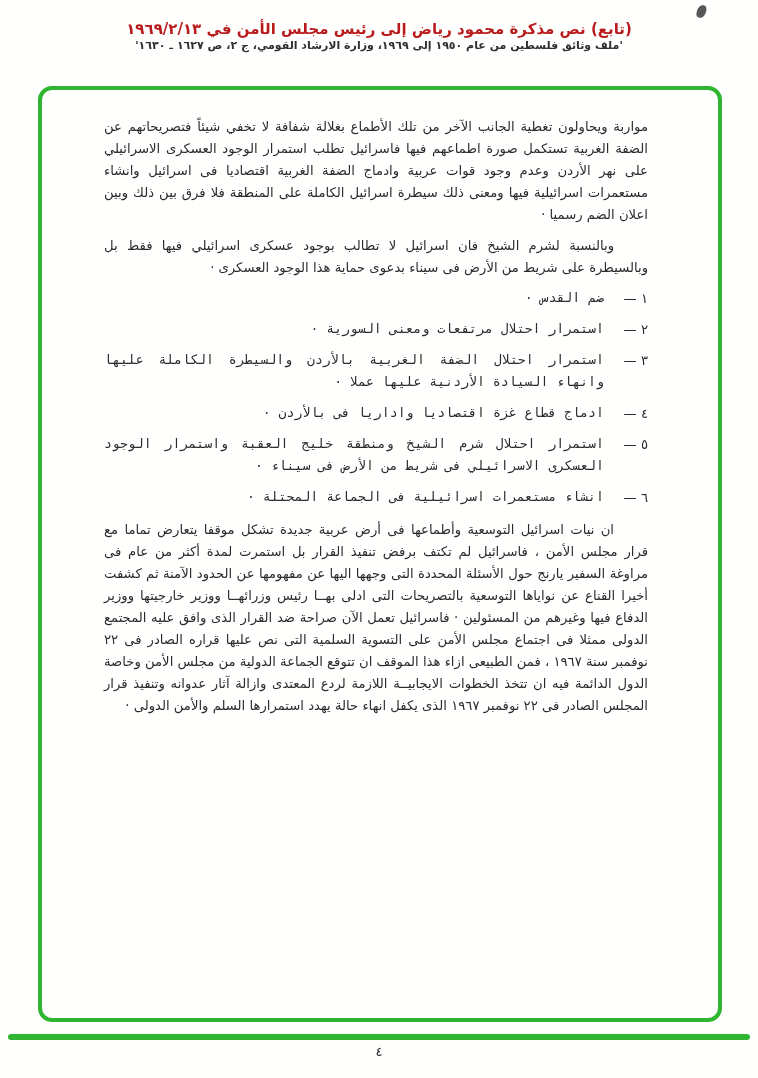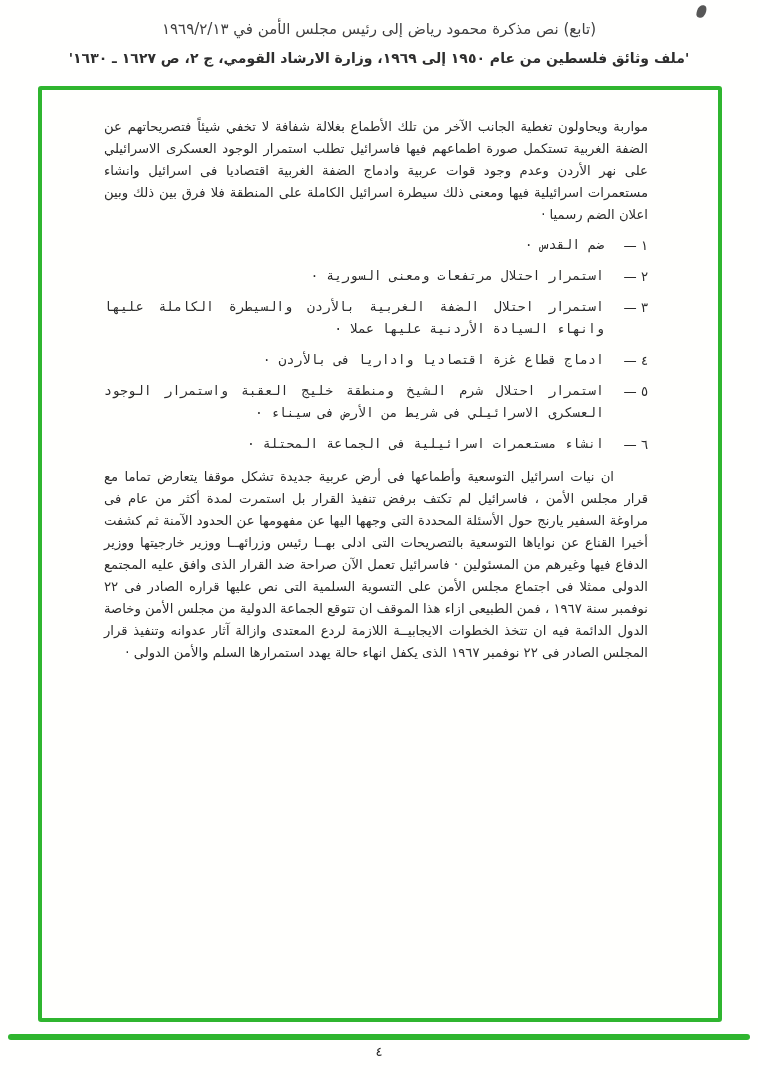--- a/index.html
+++ b/index.html
@@ -11,48 +11,48 @@
     position:relative;
     overflow:hidden;
     color:#262626;
   }
   .page { position:relative; width:758px; height:1078px; background:#fffffe; }
 
   
   .header { text-align:center; padding-top:20px; }
   .title {
     font-size:15px;
-    font-weight:normal;
-    color:#404040;
+    font-weight:bold;
+    color:#b91c1c;
     letter-spacing:0.2px;
   }
   .source-line {
-    margin-top:12px;
-    font-size:14px;
+    margin-top:1px;
+    font-size:11px;
     font-weight:bold;
     color:#2e2e2e;
   }
 
   
   .corner-ink {
     position:absolute; top:5px; left:697px;
     width:9px; height:13px;
     background:#3a3a3a;
     border-radius:60% 30% 55% 40% / 55% 45% 60% 35%;
     transform:rotate(14deg);
     opacity:.85;
   }
 
   
   .doc-frame {
     position:absolute;
     top:86px; left:38px;
     width:684px; height:936px;
     border:4px solid #2fb52f;
-    border-radius:3px;
+    border-radius:14px;
     background:#fffffd;
   }
   .doc-content {
     padding:26px 70px 0 62px;
     font-size:13.2px;
     line-height:22px;
     color:#2b2b2b;
     text-align:justify;
   }
   .doc-content p { margin-bottom:9px; }
@@ -100,20 +100,21 @@
 
   <header class="header">
     <div class="title">(تابع) نص مذكرة محمود رياض إلى رئيس مجلس الأمن في ١٩٦٩/٢/١٣</div>
     <div class="source-line">'ملف وثائق فلسطين من عام ١٩٥٠ إلى ١٩٦٩، وزارة الارشاد القومي، ج ٢، ص ١٦٢٧ ـ ١٦٣٠'</div>
   </header>
 
   <section class="doc-frame">
     <div class="doc-content tw">
 
       <p>مواربة ويحاولون تغطية الجانب الآخر من تلك الأطماع بغلالة شفافة لا تخفي شيئاً فتصريحاتهم عن الضفة الغربية تستكمل صورة اطماعهم فيها فاسرائيل تطلب استمرار الوجود العسكرى الاسرائيلي على نهر الأردن وعدم وجود قوات عربية وادماج الضفة الغربية اقتصاديا فى اسرائيل وانشاء مستعمرات اسرائيلية فيها ومعنى ذلك سيطرة اسرائيل الكاملة على المنطقة فلا فرق بين ذلك وبين اعلان الضم رسميا ·</p>
+      <p class="indent">وبالنسبة لشرم الشيخ فان اسرائيل لا تطالب بوجود عسكرى اسرائيلي فيها فقط بل وبالسيطرة على شريط من الأرض فى سيناء بدعوى حماية هذا الوجود العسكرى ·</p>
 
       <ol class="points">
         <li>
           <span class="num">١ —</span>
           <span class="txt">ضم القدس ·</span>
         </li>
         <li>
           <span class="num">٢ —</span>
           <span class="txt">استمرار احتلال مرتفعات ومعنى السورية ·</span>
         </li>

